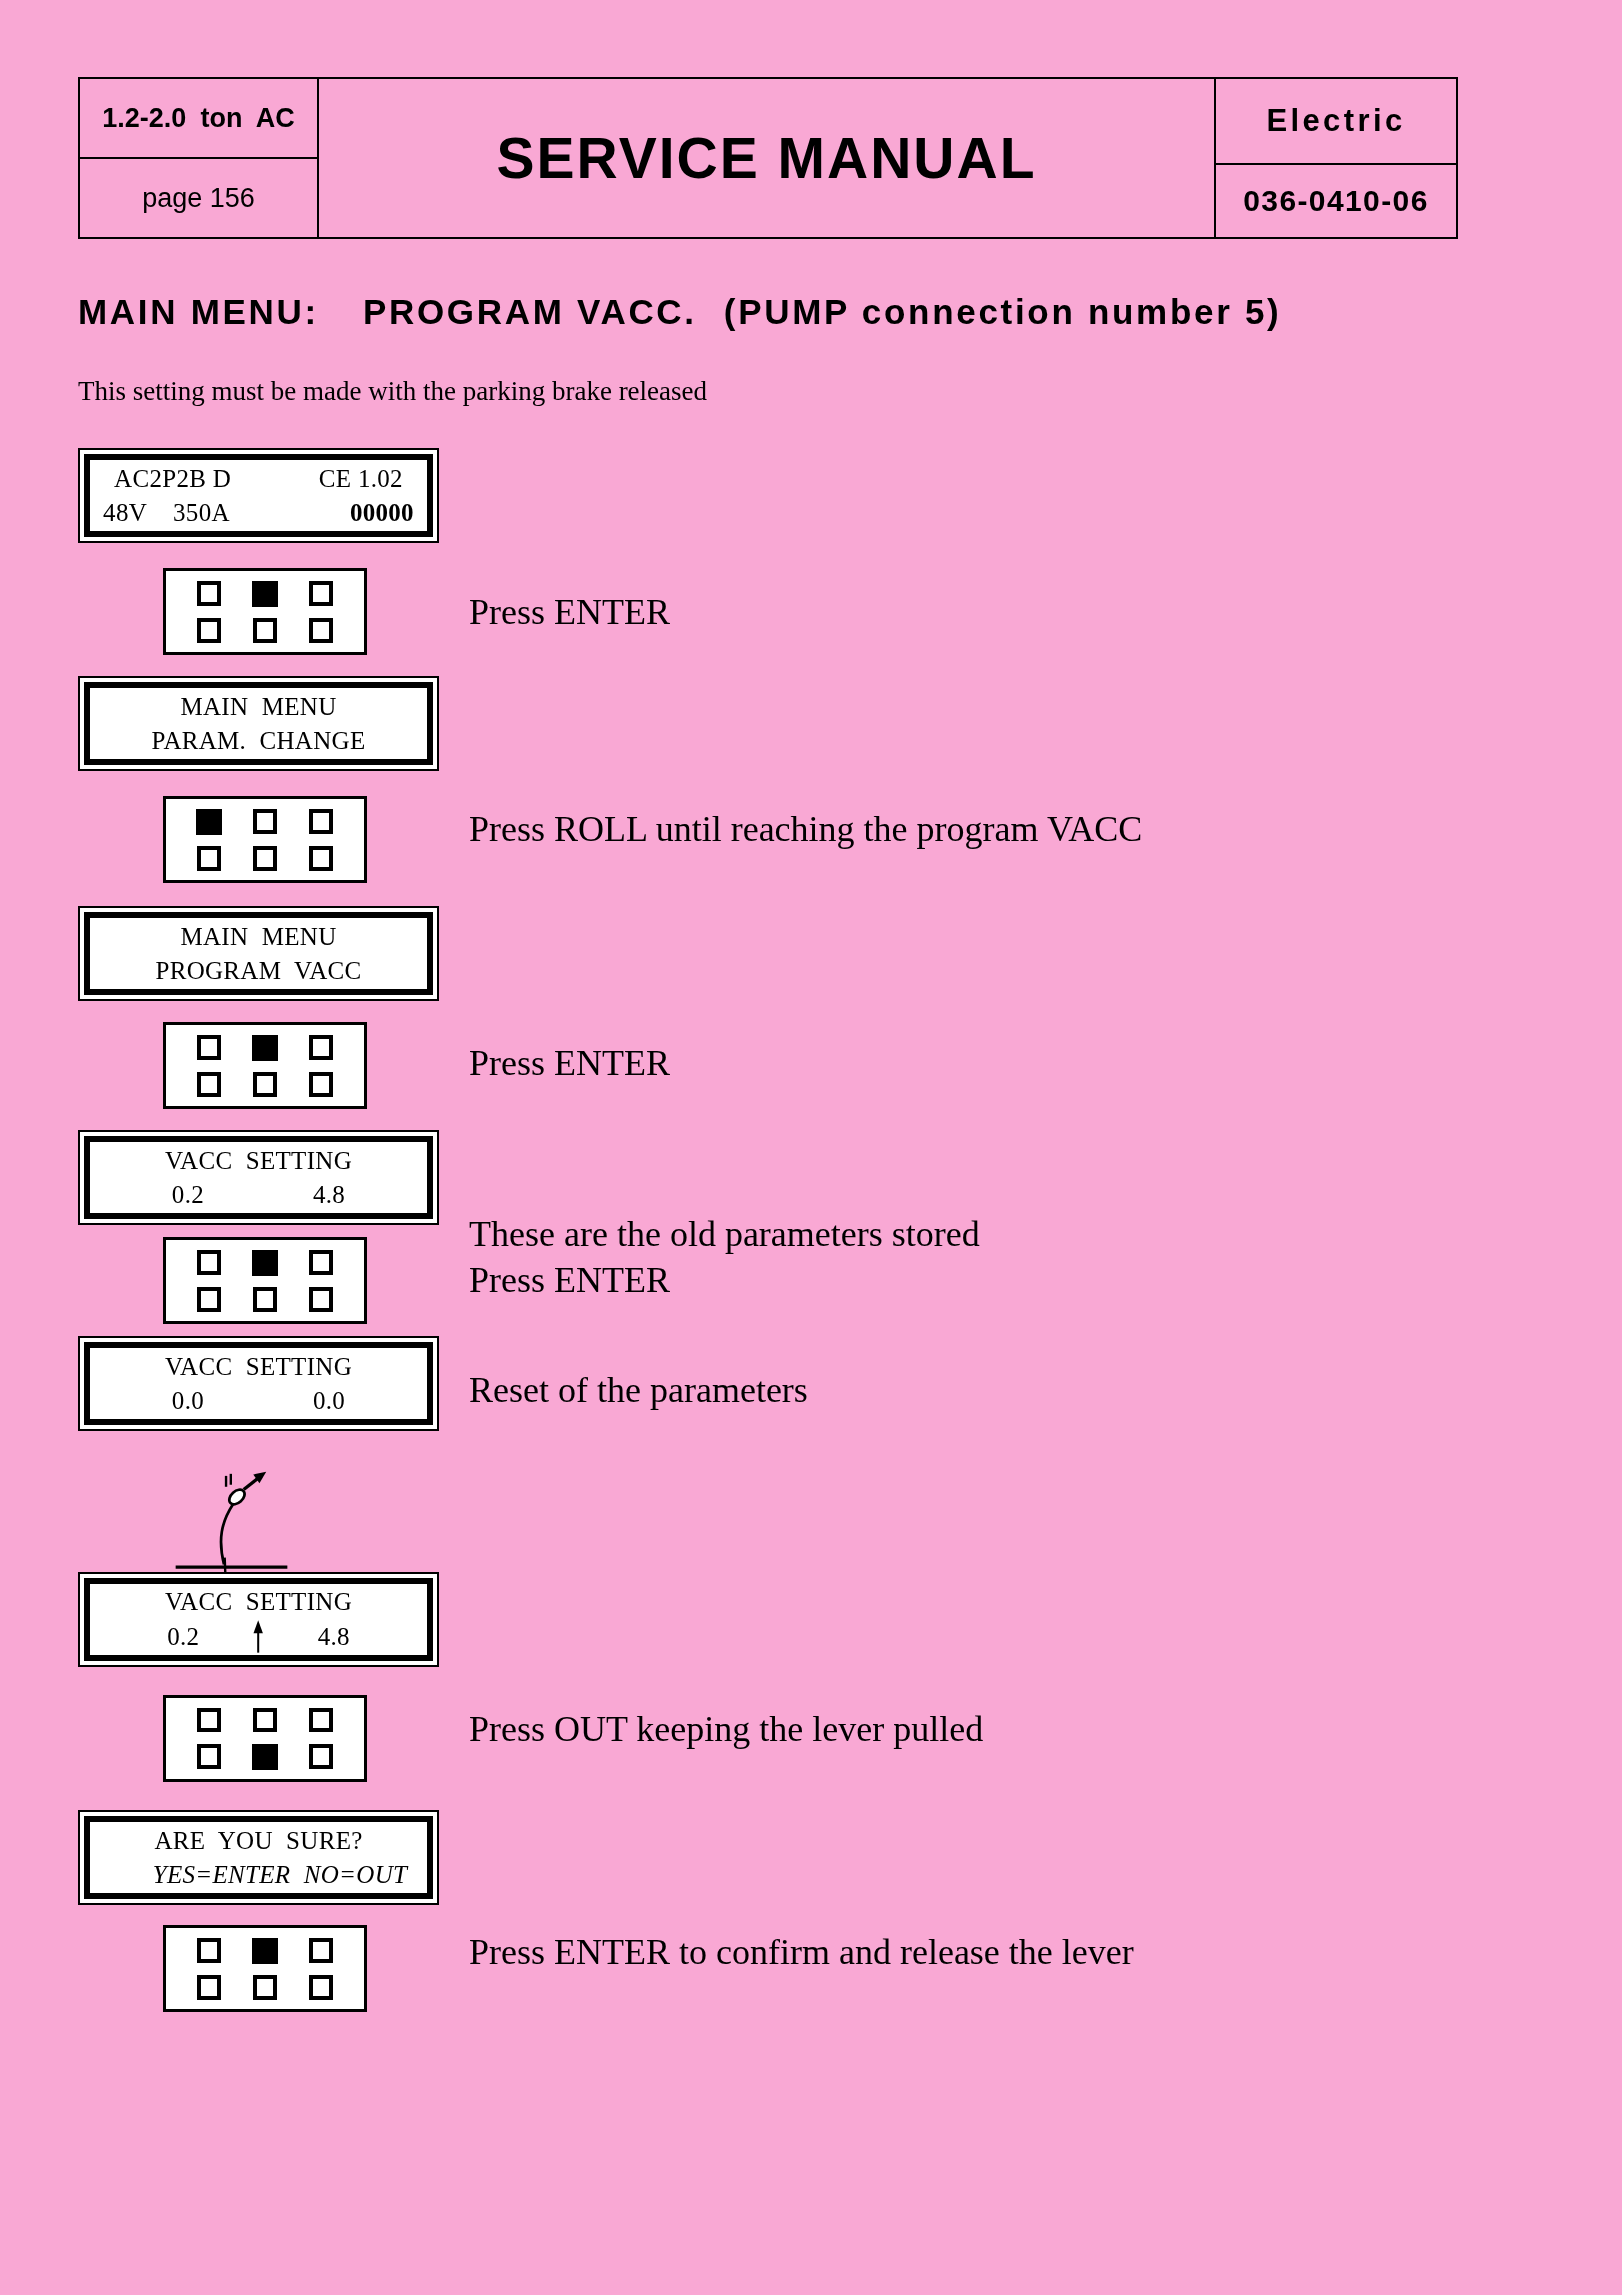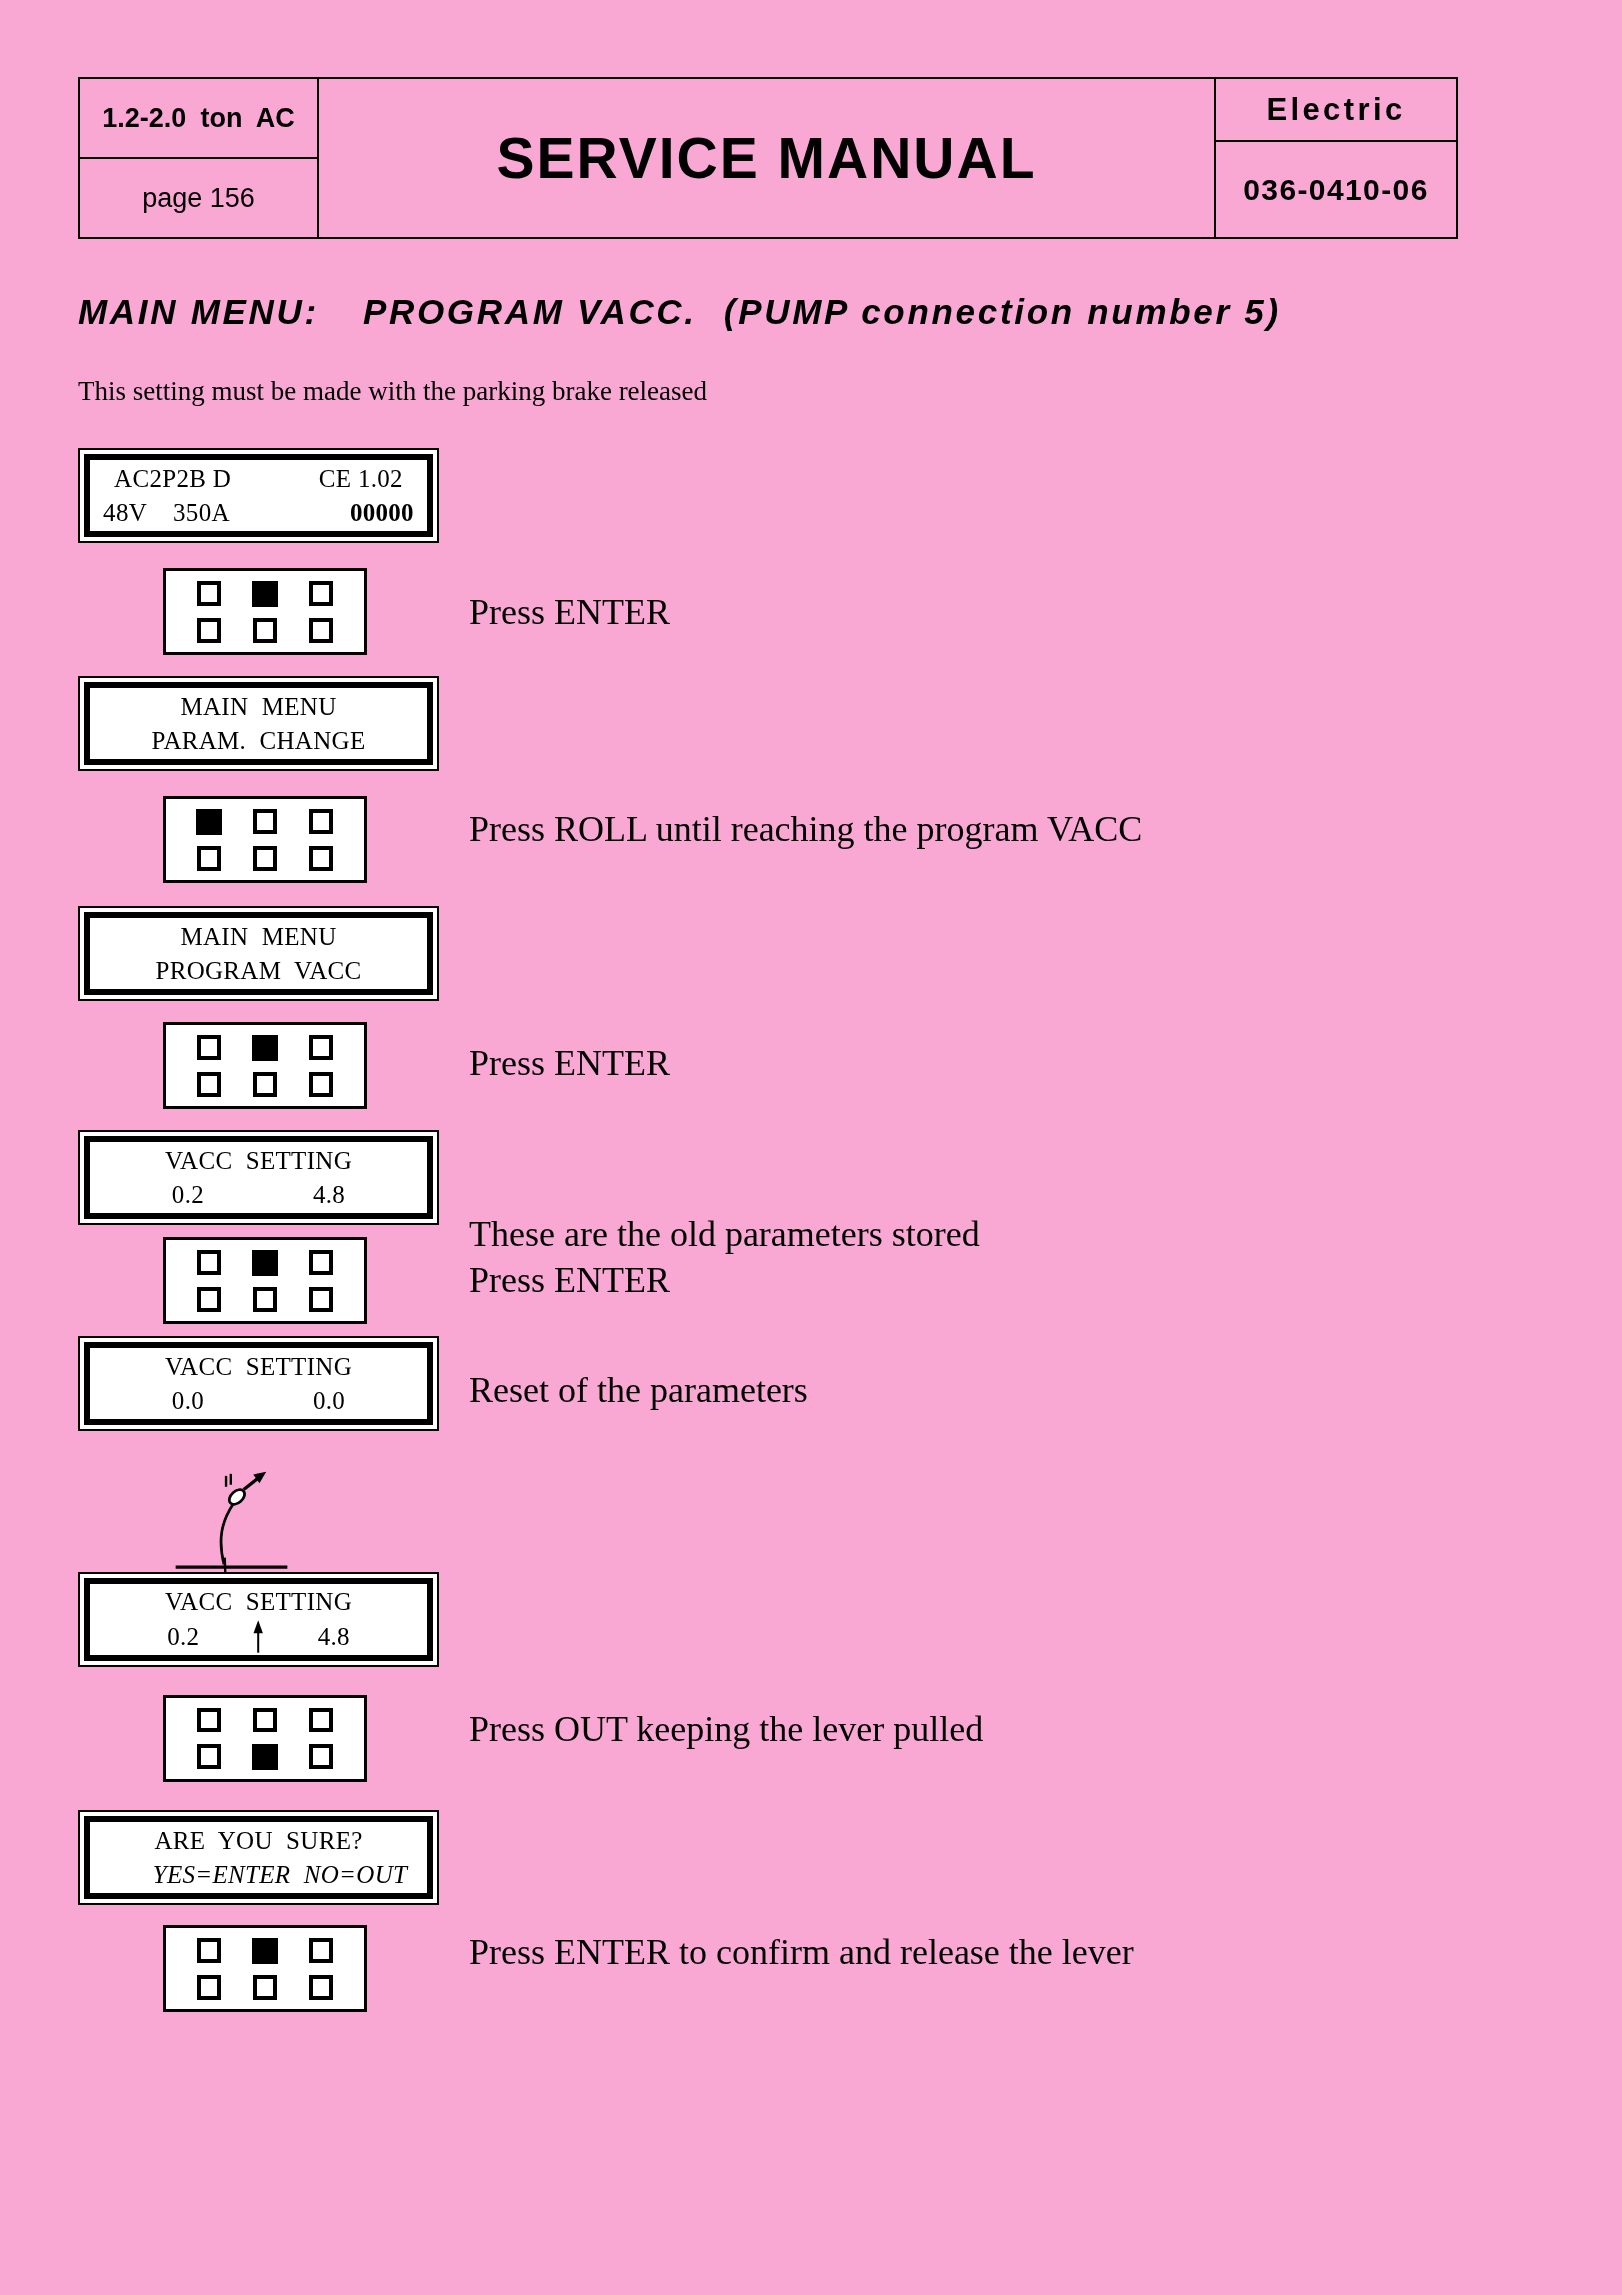--- a/index.html
+++ b/index.html
@@ -15,27 +15,27 @@
   .hdr{
     position:absolute;left:78px;top:77px;width:1380px;height:162px;
     border:2.7px solid #000;box-sizing:border-box;display:flex;
     font-family:"Liberation Sans", sans-serif;
   }
   .hdr-left{width:239px;border-right:2.7px solid #000;box-sizing:border-box;display:flex;flex-direction:column;}
   .hdr-left-top{height:80px;border-bottom:2.7px solid #000;box-sizing:border-box;display:flex;align-items:center;justify-content:center;font-size:27px;font-weight:bold;word-spacing:6.8px;}
   .hdr-left-bot{flex:1;display:flex;align-items:center;justify-content:center;font-size:27px;}
   .hdr-mid{flex:1;display:flex;align-items:center;justify-content:center;font-size:57px;font-weight:bold;letter-spacing:2px;}
   .hdr-right{width:242px;border-left:2.7px solid #000;box-sizing:border-box;display:flex;flex-direction:column;}
-  .hdr-right-top{height:63px;border-bottom:2.7px solid #000;box-sizing:border-box;display:flex;align-items:center;justify-content:center;font-size:31px;font-weight:bold;letter-spacing:3.4px;}
+  .hdr-right-top{height:86px;border-bottom:2.7px solid #000;box-sizing:border-box;display:flex;align-items:center;justify-content:center;font-size:31px;font-weight:bold;letter-spacing:3.4px;}
   .hdr-right-bot{flex:1;display:flex;align-items:center;justify-content:center;font-size:30px;font-weight:bold;letter-spacing:1.4px;}
   
   .ptitle{
     position:absolute;left:78px;top:292px;
     font-family:"Liberation Sans", sans-serif;
-    font-size:35px;font-weight:bold;letter-spacing:2.7px;white-space:nowrap;font-style:italic;
+    font-size:35px;font-weight:bold;letter-spacing:2.7px;white-space:nowrap;
   }
   .ptitle .gap1{margin-left:44px;}
   .ptitle .gap2{margin-left:27px;}
   .intro{position:absolute;left:78px;top:376px;font-size:27px;white-space:nowrap;}
   
   .lcd{
     position:absolute;left:78px;width:361px;height:95px;
     border:2.7px solid #000;box-sizing:border-box;padding:4.1px;background:#fff;
   }
   .lcd-in{

